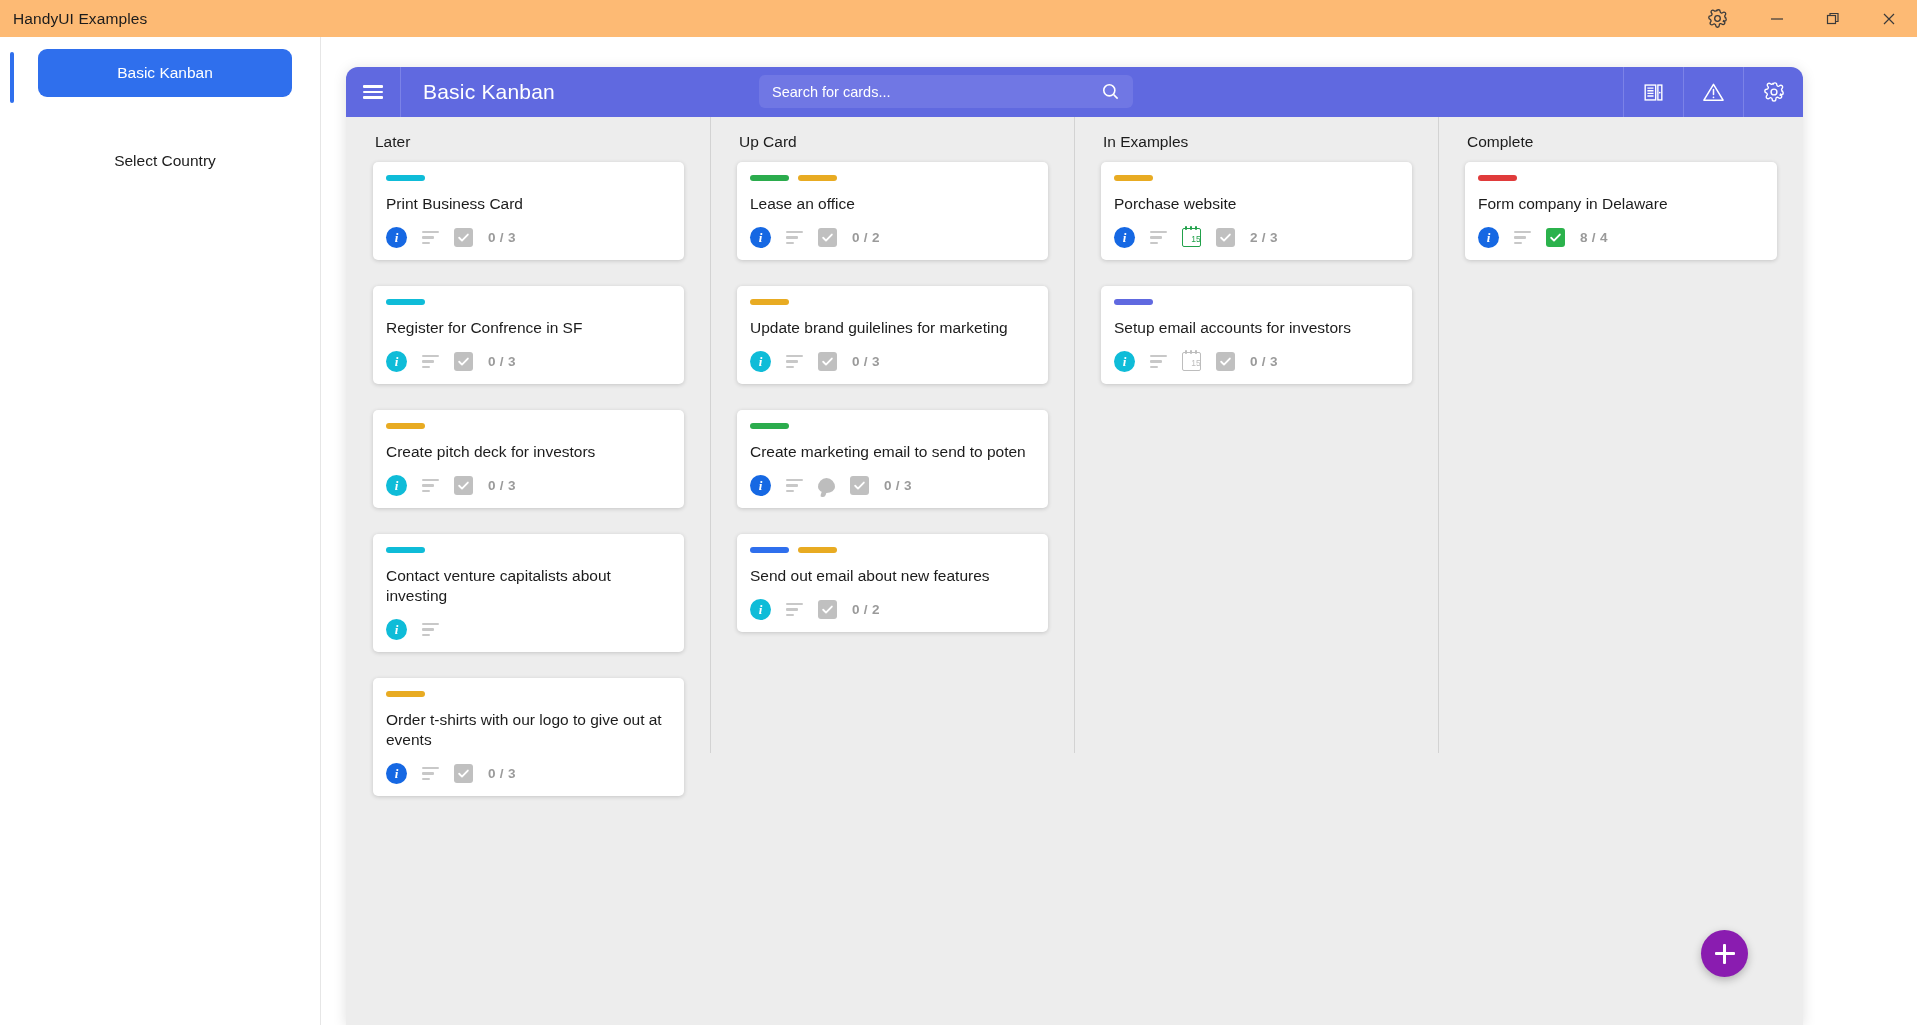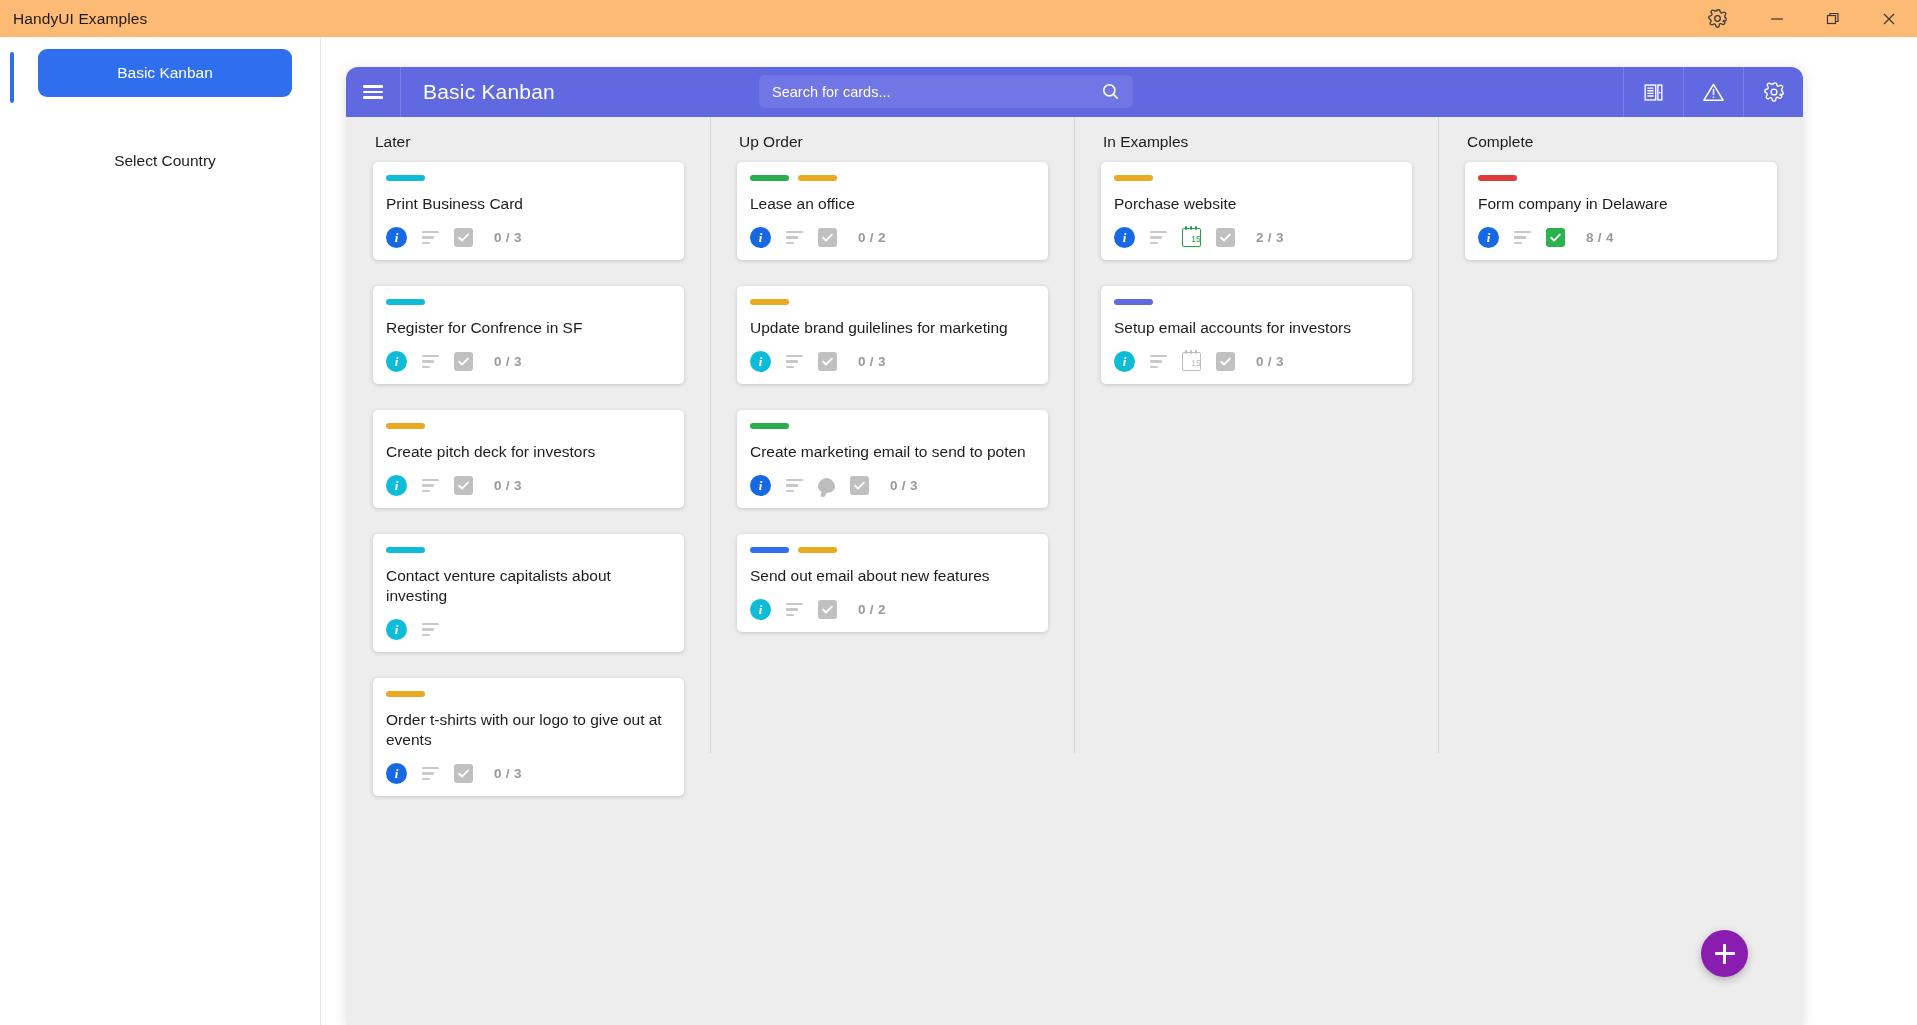--- a/index.html
+++ b/index.html
@@ -212,21 +212,21 @@
     width: 2px; height: 4px; background: #bdbdbd; border-radius: 1px;
     box-shadow: 5px 0 0 #bdbdbd, 10px 0 0 #bdbdbd;
   }
   .icon-cal.due {
     border-color: #22a14b; color: #22a14b;
   }
   .icon-cal.due::before {
     background: #22a14b;
     box-shadow: 5px 0 0 #22a14b, 10px 0 0 #22a14b;
   }
-  .checkgroup { display: flex; align-items: center; gap: 21px; }
+  .checkgroup { display: flex; align-items: center; gap: 15px; }
   .checkbox {
     width: 19px; height: 19px; border-radius: 3px;
     background: #c0c0c0;
     display: flex; align-items: center; justify-content: center;
   }
   .checkbox.done { background: #2bb24c; }
   .checkbox svg { display: block; }
   .check-count {
     font-size: 13.5px; color: #9a9a9a; font-weight: bold;
     letter-spacing: .3px;
@@ -435,21 +435,21 @@
                   <svg width="13" height="13" viewBox="0 0 24 24" fill="none" stroke="#ffffff" stroke-width="3.4" stroke-linecap="round" stroke-linejoin="round">
                     <path d="M4 12.5l5.2 5.2L20 6.5"></path>
                   </svg>
                 </div>
                 <span class="check-count">0 / 3</span>
               </div>
             </div>
           </div>
         </div>
         <div class="column">
-          <div class="column-title">Up Order</div>
+          <div class="column-title">Up Card</div>
           <div class="card">
             <div class="labels">
               <span class="label-chip" style="background: rgb(43, 172, 77);"></span>
               <span class="label-chip" style="background: rgb(232, 171, 34);"></span>
             </div>
             <div class="card-title">Lease an office</div>
             <div class="card-meta">
               <div class="badge-info" style="background: rgb(22, 104, 227);">i</div>
               <div class="icon-desc">
                 <i></i>

